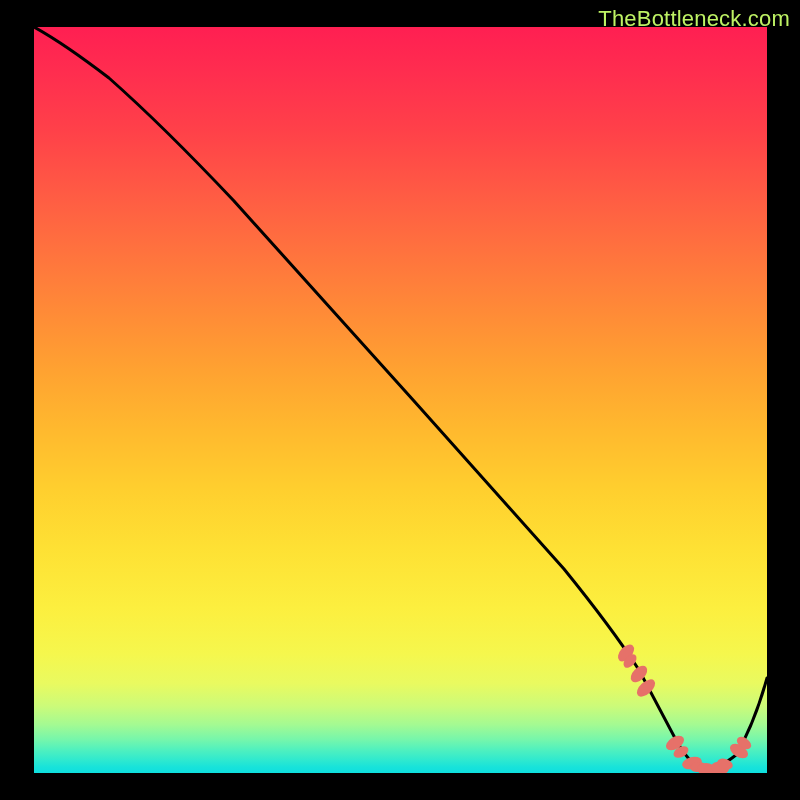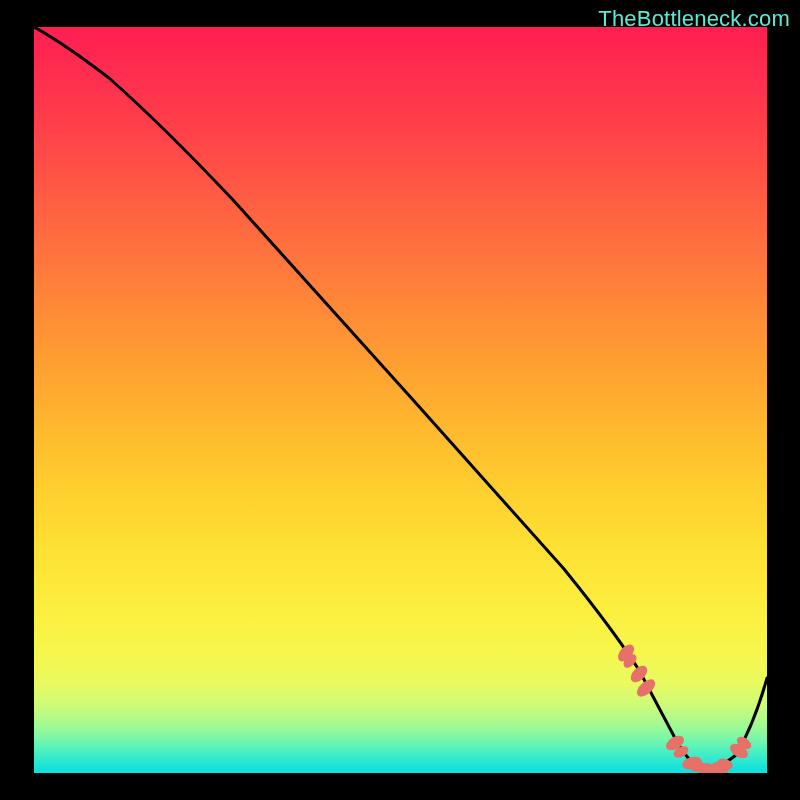--- a/index.html
+++ b/index.html
@@ -14,21 +14,21 @@
   .canvas {
     position: relative;
     width: 800px;
     height: 800px;
     background: #000;
   }
   .watermark {
     position: absolute;
     top: 6px;
     right: 10px;
-    color: #5eead4;
+    color: #bef264;
     font-size: 22px;
     font-weight: 500;
     letter-spacing: 0.2px;
     z-index: 50;
   }
   .plot-area {
     position: absolute;
     left: 34px;
     top: 27px;
     width: 733px;

